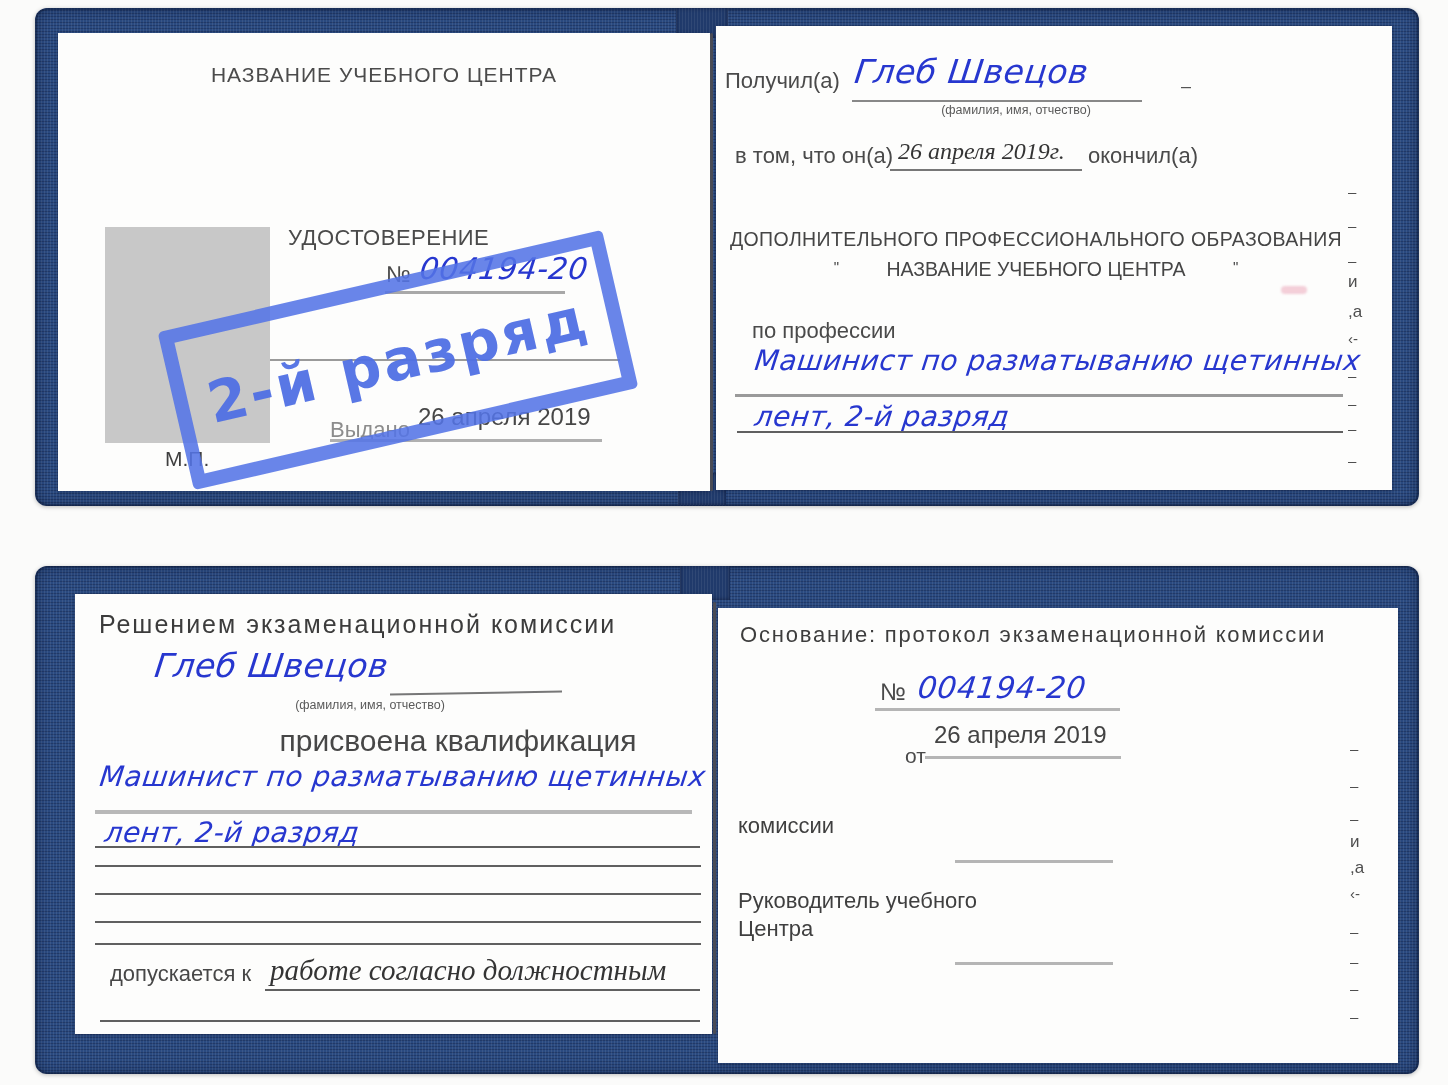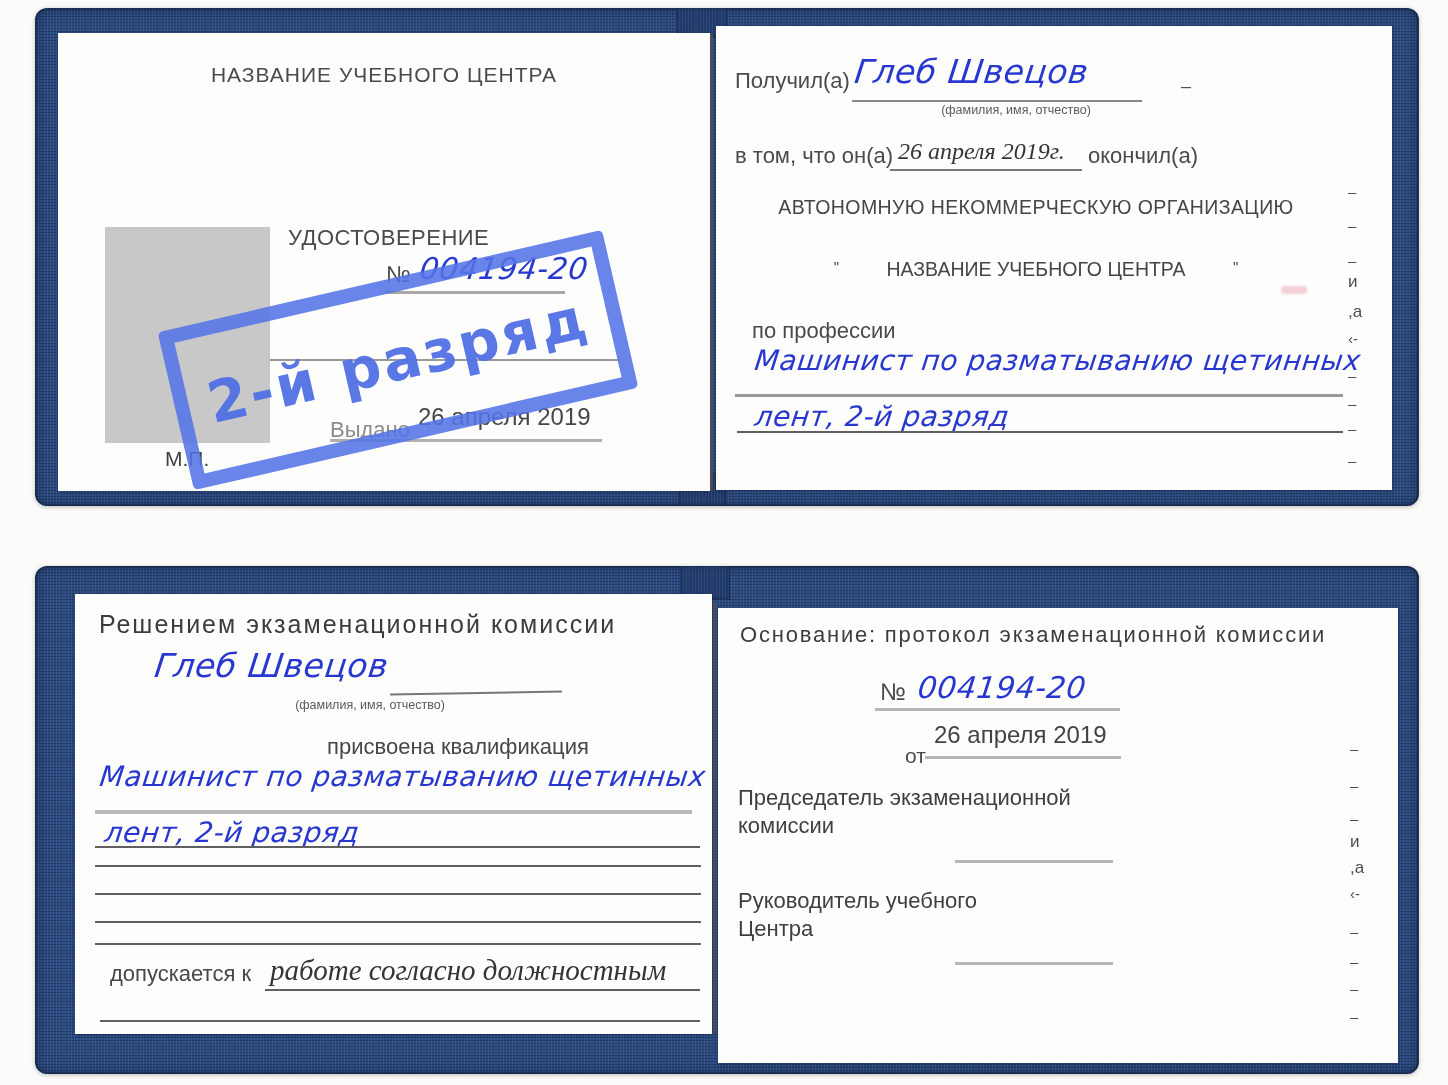--- a/index.html
+++ b/index.html
@@ -65,32 +65,32 @@
     <div class="lbl" style="left:107px;top:414px;font-size:21px;color:#3f3f3f;">М.П.</div>
 
     <div class="stamp">
       <span>2-й разряд</span>
     </div>
   </div>
 
   <div class="divider" style="left:710px;top:33px;width:3px;height:458px;"></div>
 
   <div class="page" style="left:716px;top:26px;width:676px;height:464px;">
-    <div class="lbl" style="left:19px;top:42px;font-size:22px;">Получил(а)</div>
+    <div class="lbl" style="left:9px;top:42px;font-size:22px;">Получил(а)</div>
     <div class="hand" style="left:139px;top:26px;font-size:33px;">Глеб Швецов</div>
     <div class="ln" style="left:136px;top:74px;width:290px;height:2px;background:#888;"></div>
     <div class="lbl" style="left:465px;top:50px;font-size:18px;color:#555;">–</div>
     <div class="lbl" style="left:180px;top:77px;width:240px;text-align:center;font-size:12.5px;color:#5a5a5a;">(фамилия, имя, отчество)</div>
 
     <div class="lbl" style="left:19px;top:117px;font-size:22px;">в том, что он(а)</div>
     <div class="ser" style="left:182px;top:112px;font-size:24px;text-align:center;">26 апреля 2019г.</div>
     <div class="ln" style="left:174px;top:143px;width:192px;height:2px;background:#777;"></div>
     <div class="lbl" style="left:372px;top:117px;font-size:22px;">окончил(а)</div>
 
-    <div class="lbl center" style="position:absolute;top:170px;font-size:19.5px;letter-spacing:0.4px;color:#454545;width:640px;">АВТОНОМНУЮ НЕКОММЕРЧЕСКУЮ ОРГАНИЗАЦИЮ</div>
+    <div class="lbl center" style="position:absolute;top:202px;font-size:19.5px;letter-spacing:0.4px;color:#454545;width:640px;">ДОПОЛНИТЕЛЬНОГО ПРОФЕССИОНАЛЬНОГО ОБРАЗОВАНИЯ</div>
     <div class="lbl" style="position:absolute;top:232px;font-size:19.5px;color:#454545;width:640px;text-align:center;">
       <span style="font-size:15px;vertical-align:top;">"</span>
       <span style="margin:0 42px;">НАЗВАНИЕ УЧЕБНОГО ЦЕНТРА</span>
       <span style="font-size:15px;vertical-align:top;">"</span>
     </div>
 
     <div class="smudge" style="left:565px;top:260px;width:26px;height:8px;"></div>
 
     <div class="lbl" style="left:36px;top:292px;font-size:22px;">по профессии</div>
     <div class="hand" style="left:39px;top:318px;font-size:28px;">Машинист по разматыванию щетинных</div>
@@ -114,21 +114,21 @@
   <div class="cover" style="left:35px;top:566px;width:1384px;height:508px;"></div>
   <div class="tab" style="left:680px;top:566px;width:50px;height:34px;"></div>
 
   <div class="page" style="left:75px;top:594px;width:637px;height:440px;">
     <div class="lbl center" style="position:absolute;top:16px;font-size:25px;letter-spacing:2px;color:#3c3c3c;width:565px;">Решением экзаменационной комиссии</div>
 
     <div class="hand" style="left:80px;top:52px;font-size:33px;">Глеб Швецов</div>
     <div class="ln" style="left:315px;top:98px;width:172px;height:2px;background:#777;transform:rotate(-1deg);"></div>
     <div class="lbl" style="left:190px;top:104px;width:210px;text-align:center;font-size:12.5px;color:#5a5a5a;">(фамилия, имя, отчество)</div>
 
-    <div class="lbl center" style="position:absolute;top:140px;font-size:22px;color:#474747;width:766px;">присвоена квалификация</div>
+    <div class="lbl center" style="position:absolute;top:130px;font-size:30px;color:#474747;width:766px;">присвоена квалификация</div>
 
     <div class="hand" style="left:25px;top:166px;font-size:28px;">Машинист по разматыванию щетинных</div>
     <div class="ln" style="left:20px;top:216px;width:597px;height:4px;background:#b8b8b8;"></div>
     <div class="hand" style="left:30px;top:222px;font-size:28px;">лент, 2-й разряд</div>
     <div class="ln" style="left:20px;top:252px;width:605px;height:2px;background:#5f5f5f;"></div>
 
     <div class="ln" style="left:20px;top:271px;width:606px;height:2px;background:#606060;"></div>
     <div class="ln" style="left:20px;top:299px;width:606px;height:2px;background:#606060;"></div>
     <div class="ln" style="left:20px;top:327px;width:606px;height:2px;background:#606060;"></div>
     <div class="ln" style="left:20px;top:349px;width:606px;height:2px;background:#606060;"></div>
@@ -145,21 +145,20 @@
     <div class="lbl" style="left:22px;top:14px;font-size:22px;letter-spacing:1.8px;color:#3d3d3d;">Основание: протокол экзаменационной комиссии</div>
 
     <div class="lbl" style="left:162px;top:70px;font-size:24px;">№</div>
     <div class="hand" style="left:200px;top:62px;font-size:30px;">004194-20</div>
     <div class="ln" style="left:157px;top:100px;width:245px;height:3px;background:#b5b5b5;"></div>
 
     <div class="lbl" style="left:187px;top:136px;font-size:21px;">от</div>
     <div class="lbl" style="left:216px;top:113px;font-size:24px;color:#434343;">26 апреля 2019</div>
     <div class="ln" style="left:207px;top:148px;width:196px;height:3px;background:#b5b5b5;"></div>
 
-    <div class="lbl" style="left:20px;top:177px;font-size:22px;color:#3f3f3f;">Председатель экзаменационной</div>
     <div class="lbl" style="left:20px;top:205px;font-size:22px;color:#3f3f3f;">комиссии</div>
     <div class="ln" style="left:237px;top:252px;width:158px;height:3px;background:#b5b5b5;"></div>
 
     <div class="lbl" style="left:20px;top:280px;font-size:22px;color:#3f3f3f;">Руководитель учебного</div>
     <div class="lbl" style="left:20px;top:308px;font-size:22px;color:#3f3f3f;">Центра</div>
     <div class="ln" style="left:237px;top:354px;width:158px;height:3px;background:#b5b5b5;"></div>
 
     <span class="mark" style="top:132px;">–</span>
     <span class="mark" style="top:169px;">–</span>
     <span class="mark" style="top:202px;">–</span>

